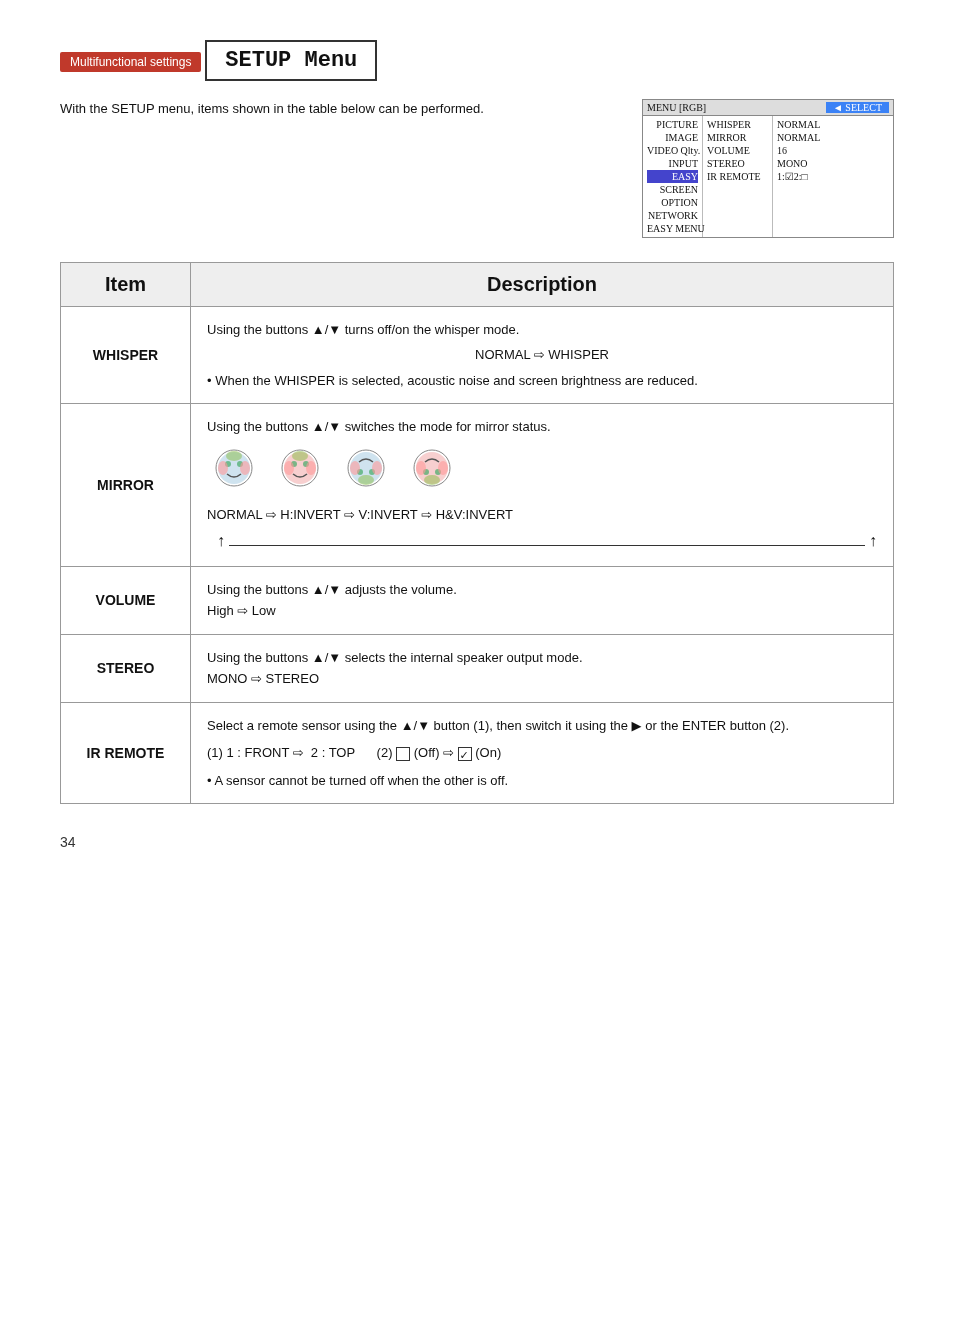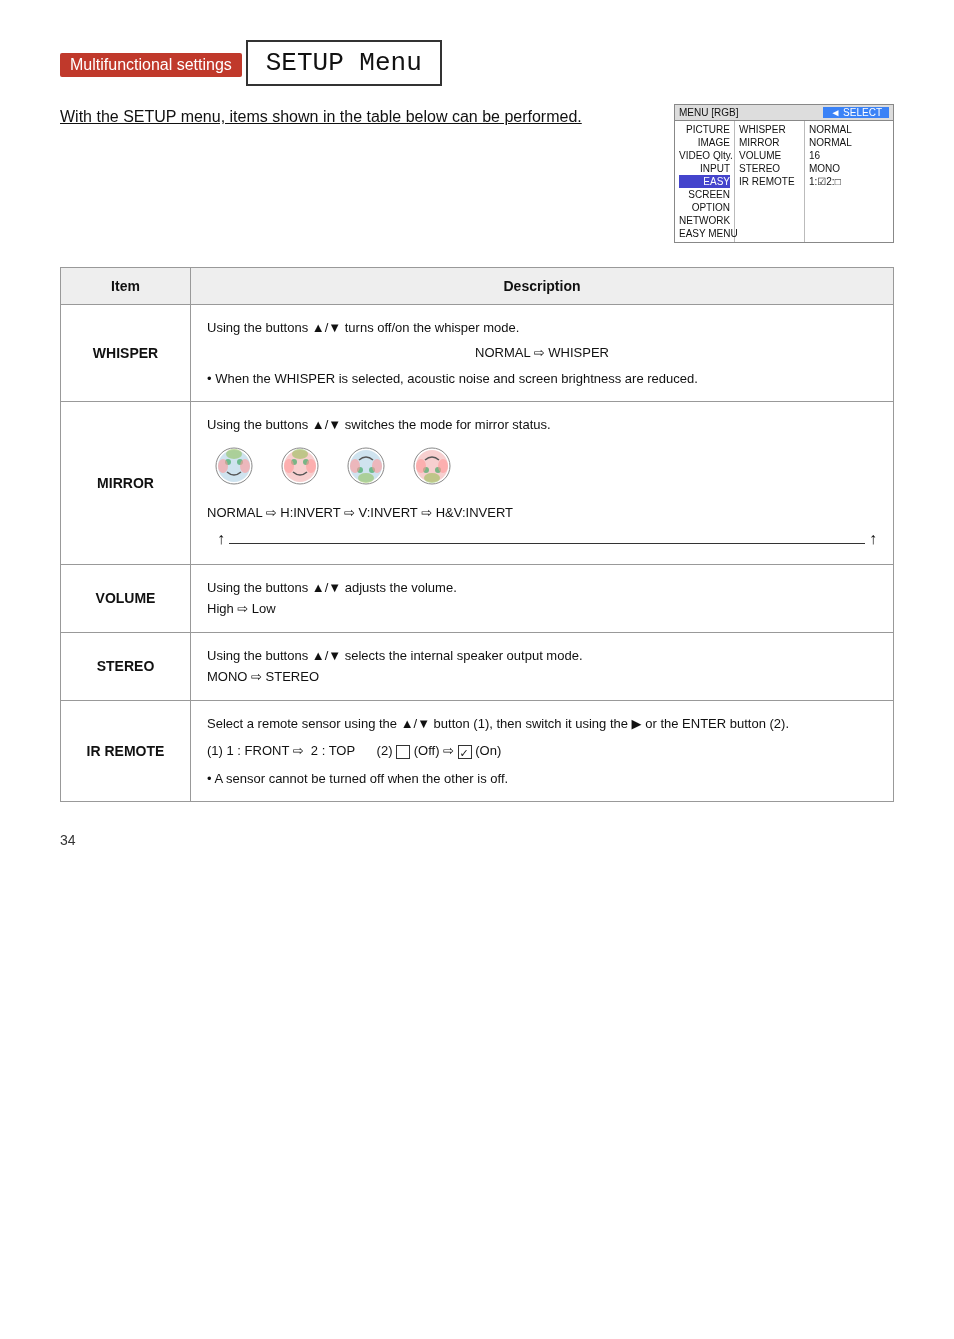--- a/index.html
+++ b/index.html
@@ -10,61 +10,60 @@
       min-height: 1339px;
       padding: 40px 60px;
       font-size: 14px;
       color: #111;
     }
 
     
     .top-banner {
       background: #c0392b;
       color: #fff;
-      font-size: 16px;
+      font-size: 12px;
       padding: 3px 10px;
       margin-bottom: 16px;
       border-radius: 2px;
       display: inline-block;
     }
 
     
     .setup-title-box {
       border: 2.5px solid #333;
       display: inline-block;
       padding: 6px 18px;
       margin-bottom: 18px;
       background: #fff;
     }
     .setup-title-box span {
-      font-size: 26px;
-      font-weight: normal;
+      font-size: 22px;
+      font-weight: bold;
       font-family: 'Courier New', monospace;
     }
 
     
     .intro-section {
       display: flex;
       gap: 20px;
       margin-bottom: 24px;
       align-items: flex-start;
     }
     .intro-text {
       flex: 1;
-      font-size: 16px;
+      font-size: 13px;
       line-height: 1.6;
-      text-decoration: underline;
     }
 
     
     .osd-box {
-      width: 220px;
+      width: 252px;
       border: 1.5px solid #888;
       font-size: 10px;
-      font-family: Liberation Sans, sans-serif;
+      font-family: Liberation Serif, serif;
       flex-shrink: 0;
     }
     .osd-header {
       display: flex;
       justify-content: space-between;
       background: #ddd;
       padding: 2px 4px;
       border-bottom: 1px solid #888;
     }
     .osd-header .select {
@@ -104,21 +103,21 @@
     .main-table {
       width: 100%;
       border-collapse: collapse;
       margin-top: 10px;
     }
     .main-table th {
       background: #eee;
       border: 1.5px solid #999;
       padding: 10px 16px;
       text-align: center;
-      font-size: 14px;
+      font-size: 20px;
       font-weight: bold;
     }
     .main-table td {
       border: 1.5px solid #999;
       vertical-align: middle;
     }
     .main-table td.item-col {
       text-align: center;
       font-weight: bold;
       font-size: 14px;

